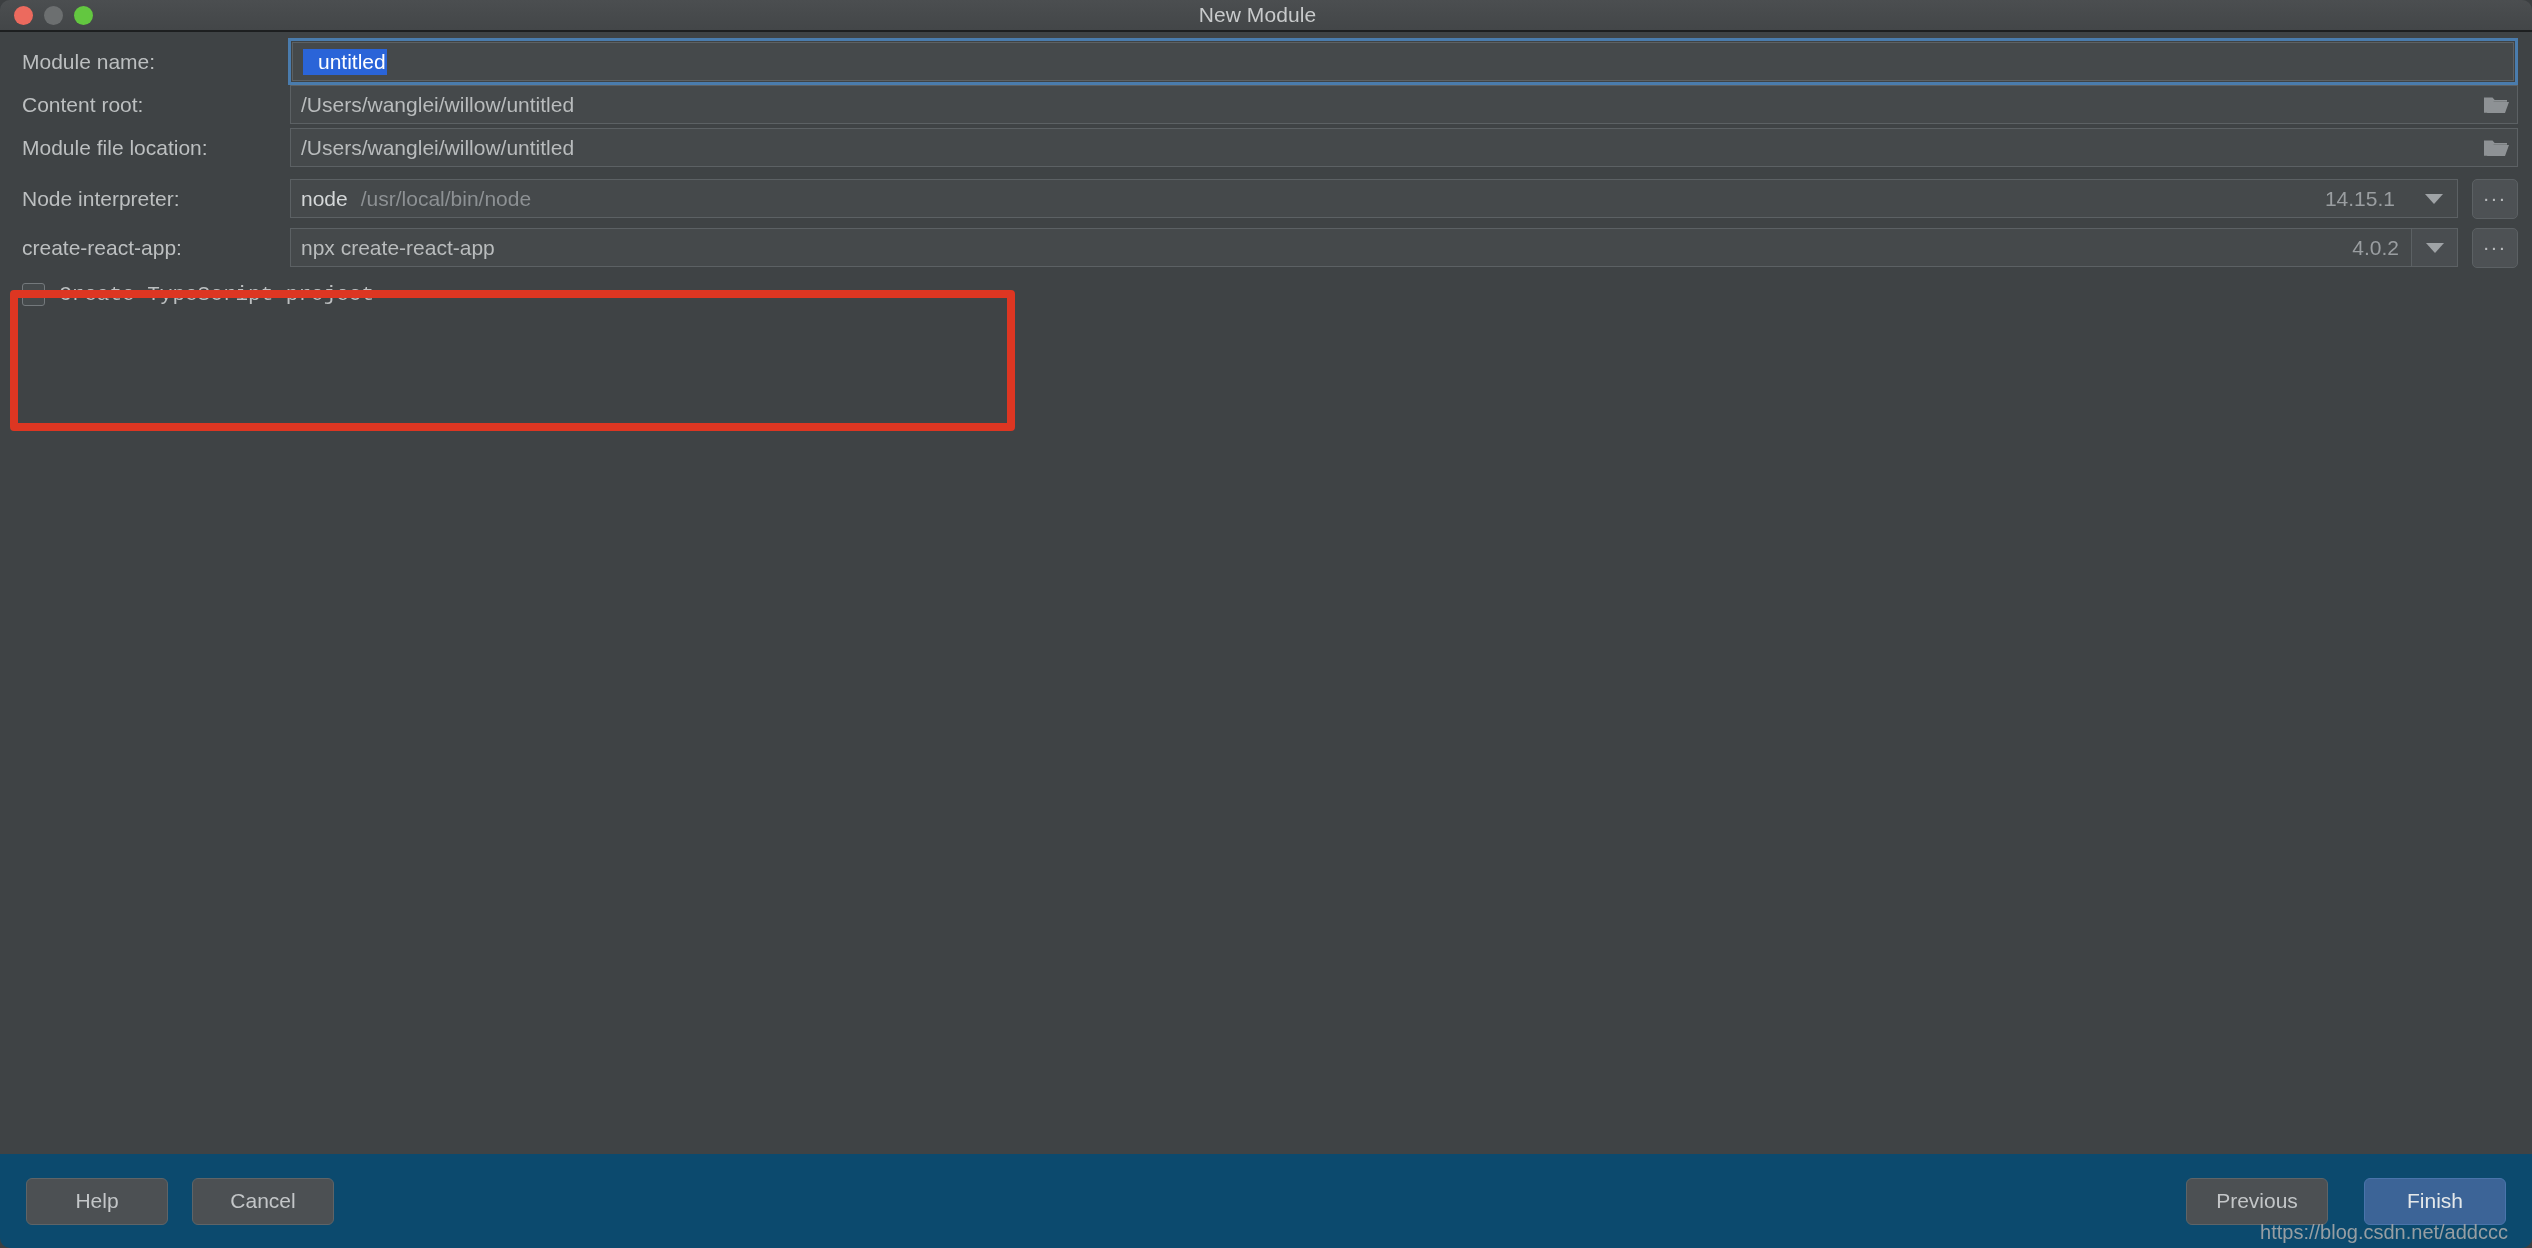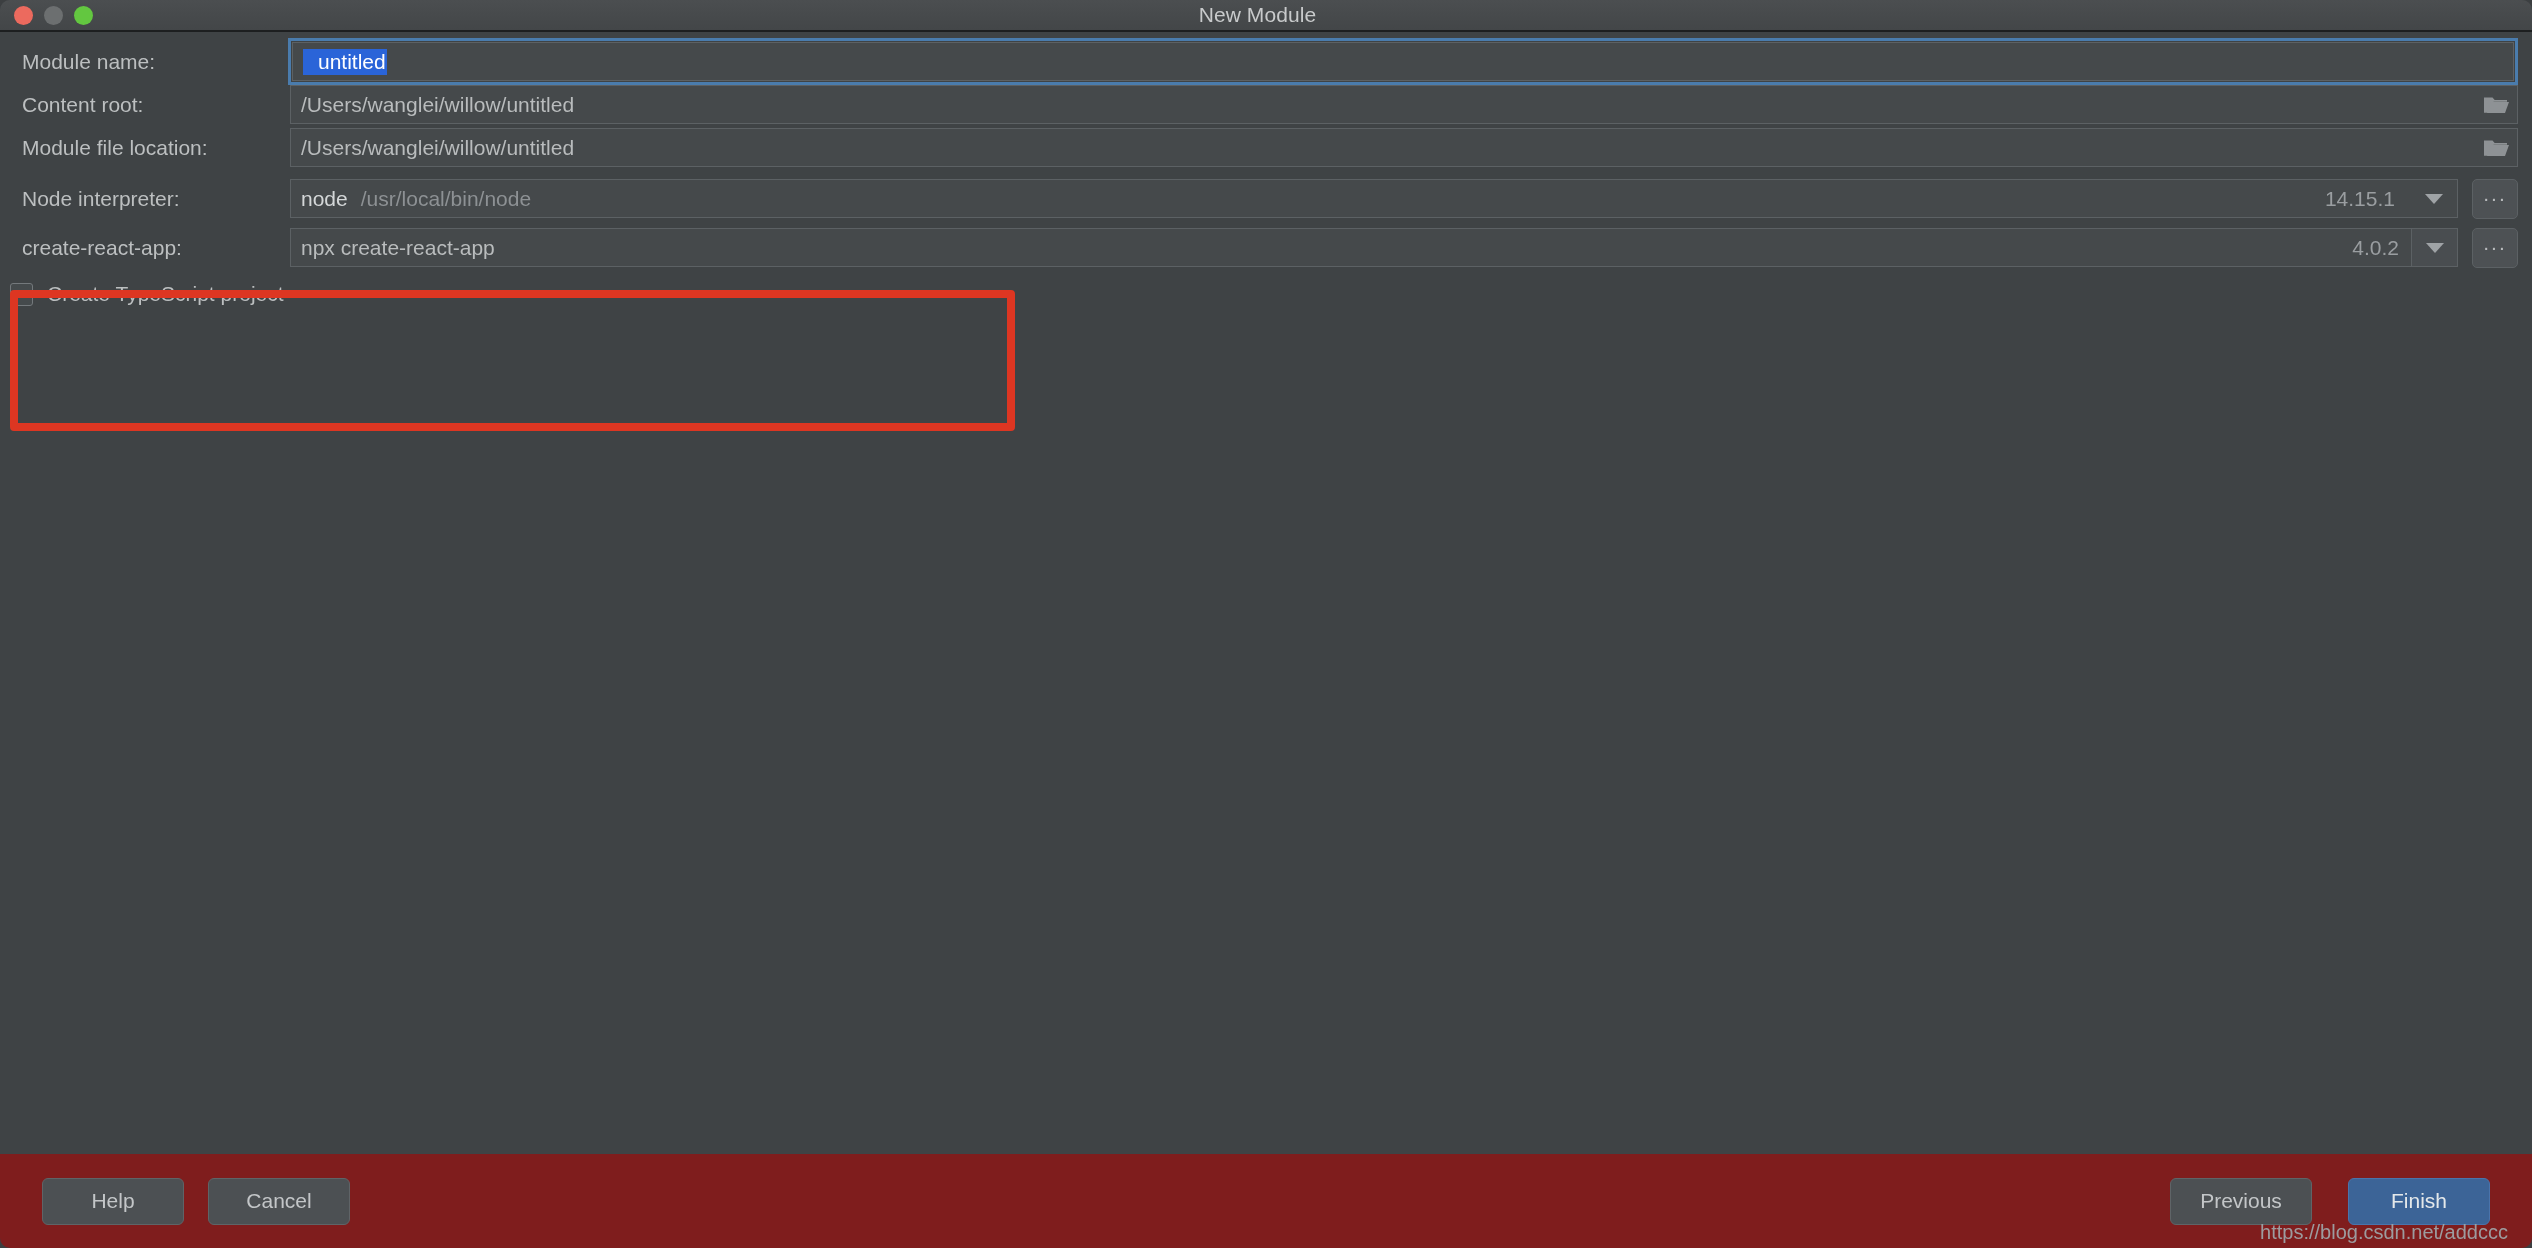--- a/index.html
+++ b/index.html
@@ -201,22 +201,23 @@
     line-height: 10px;
     padding-bottom: 10px;
     cursor: pointer;
   }
 
   
   .checkrow {
     display: flex;
     align-items: center;
     height: 42px;
-    padding-left: 10px;
+    padding-left: 22px;
     margin-top: 4px;
+    font-family: Liberation Mono, monospace;
   }
   .checkbox {
     width: 23px; height: 23px;
     border: 1px solid #74797c;
     border-radius: 3px;
     background: #454a4c;
     margin-right: 14px;
     cursor: pointer;
     flex: 0 0 23px;
   }
@@ -236,24 +237,24 @@
     border-radius: 4px;
     pointer-events: none;
     z-index: 5;
   }
 
   
   .footer {
     position: relative;
     flex: 0 0 94px;
     height: 94px;
-    background: #7f1d1d;
-    display: flex;
-    align-items: center;
-    padding: 0 42px;
+    background: #0c4a6e;
+    display: flex;
+    align-items: center;
+    padding: 0 26px;
   }
   .footer-left { display: flex; gap: 24px; }
   .footer-right { margin-left: auto; display: flex; gap: 36px; }
   .btn {
     min-width: 142px;
     height: 47px;
     border-radius: 6px;
     border: 1px solid #5f6467;
     background: #4c5053;
     color: #c3c6c8;

